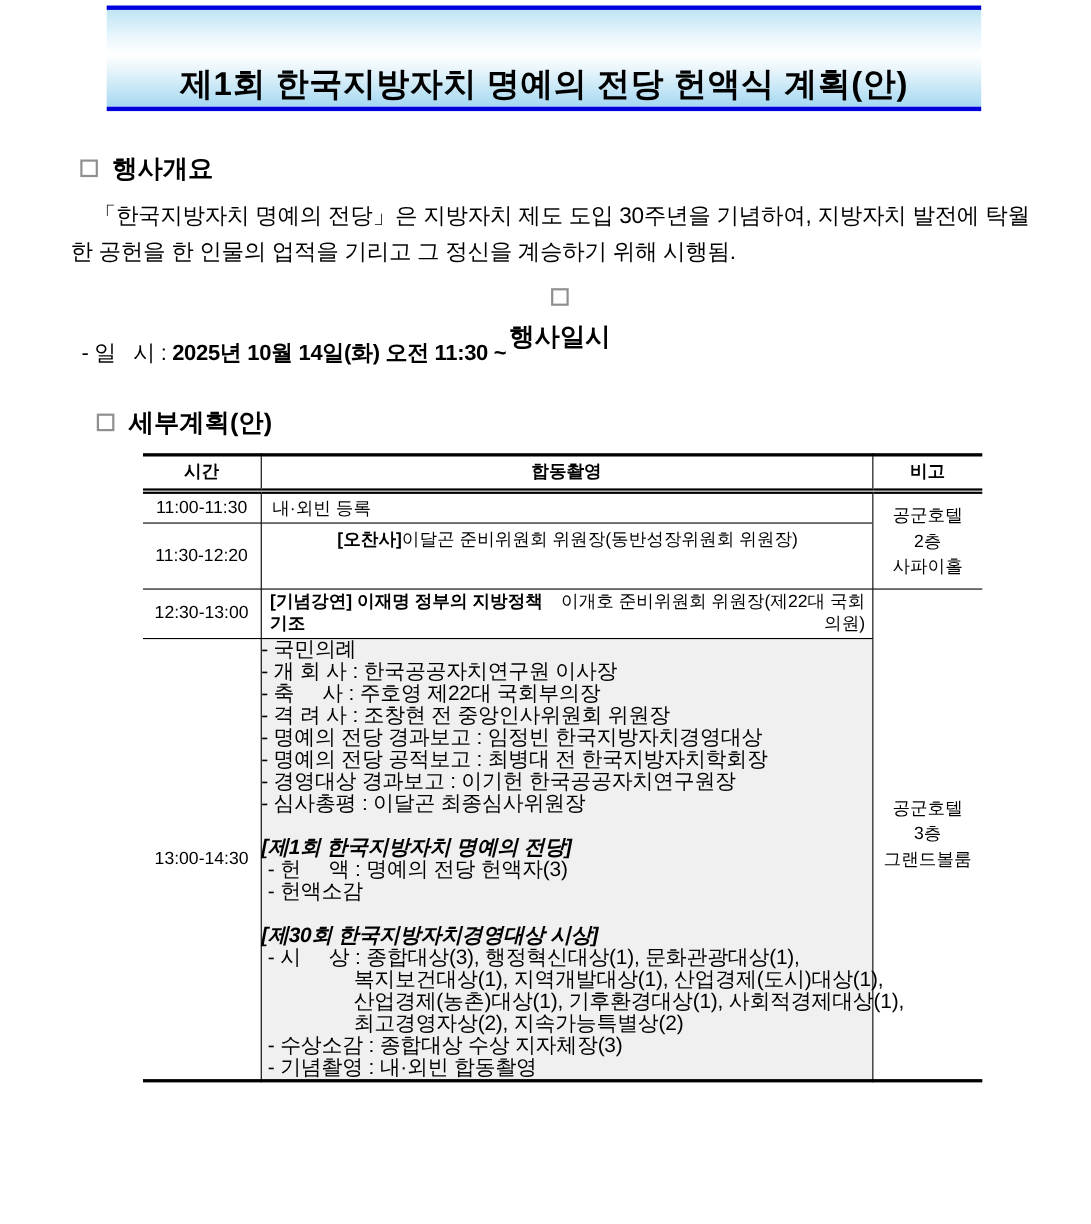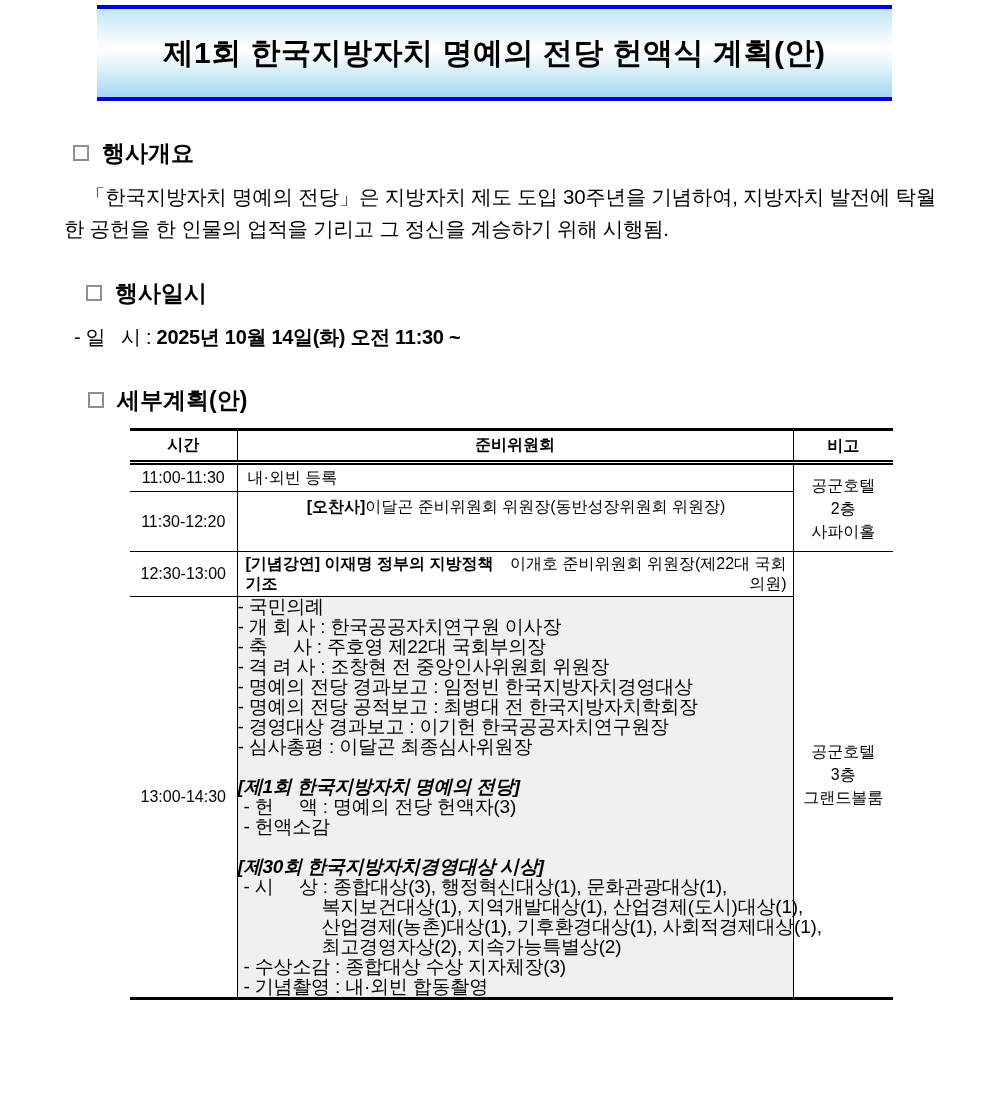--- a/index.html
+++ b/index.html
@@ -6,29 +6,29 @@
   .page{
     width:992px;height:1113px;background:#ffffff;overflow:hidden;
     font-family:"Liberation Sans","DejaVu Sans",sans-serif;color:#000;
     box-sizing:border-box;
   }
   
   .banner{
     margin:5px 100px 0 97px;height:88px;
     border-top:4px solid #0000dd;border-bottom:4px solid #0000dd;
     background:linear-gradient(to bottom,#bfe5f5 0%,#eaf7fd 28%,#ffffff 46%,#e8f5fb 62%,#a5d8f1 100%);
-    display:flex;align-items:center;justify-content:center;
+    display:flex;align-items:flex-end;justify-content:center;
   }
   .banner-title{font-size:30px;font-weight:bold;letter-spacing:0.5px;}
   
   .content{padding:0 60px;}
   .section-heading{display:flex;align-items:center;gap:13px;font-size:23px;font-weight:bold;height:30px;}
   .sq{width:16px;height:16px;border:2px solid #8f8f8f;box-sizing:border-box;flex:0 0 auto;background:#fff;}
   .h-overview{margin-top:37px;margin-left:13px;}
-  .h-datetime{margin-top:33px;margin-left:26px;}
+  .h-datetime{margin-top:17px;margin-left:26px;flex-direction:column;}
   .h-schedule{margin-top:30px;margin-left:28px;}
   .overview-body{
     margin:13px 0 0 4px;width:872px;font-size:20.5px;line-height:32px;
     text-align:justify;text-indent:21px;letter-spacing:-0.3px;
   }
   .info-list{margin:12px 0 0 14px;}
   .info-line{font-size:20px;line-height:35px;white-space:pre;letter-spacing:-0.3px;}
   .info-line .val-bold{font-weight:bold;}
   
   .sch-table{
@@ -91,21 +91,21 @@
 
     <table class="sch-table">
       <colgroup>
           <col style="width:107px">
           <col style="width:556px">
           <col style="width:100px">
         </colgroup>
       <thead>
         <tr>
           <th class="c-time">시간</th>
-          <th>준비위원회</th>
+          <th>합동촬영</th>
           <th class="c-note">비고</th>
         </tr>
       </thead>
       <tbody>
         <tr class="r1">
           <td class="c-time rb">11:00-11:30</td>
           <td class="c-detail rb">
             <div class="detail-plain">내·외빈 등록</div>
           </td>
           <td class="c-note rb" rowspan="2">공군호텔

